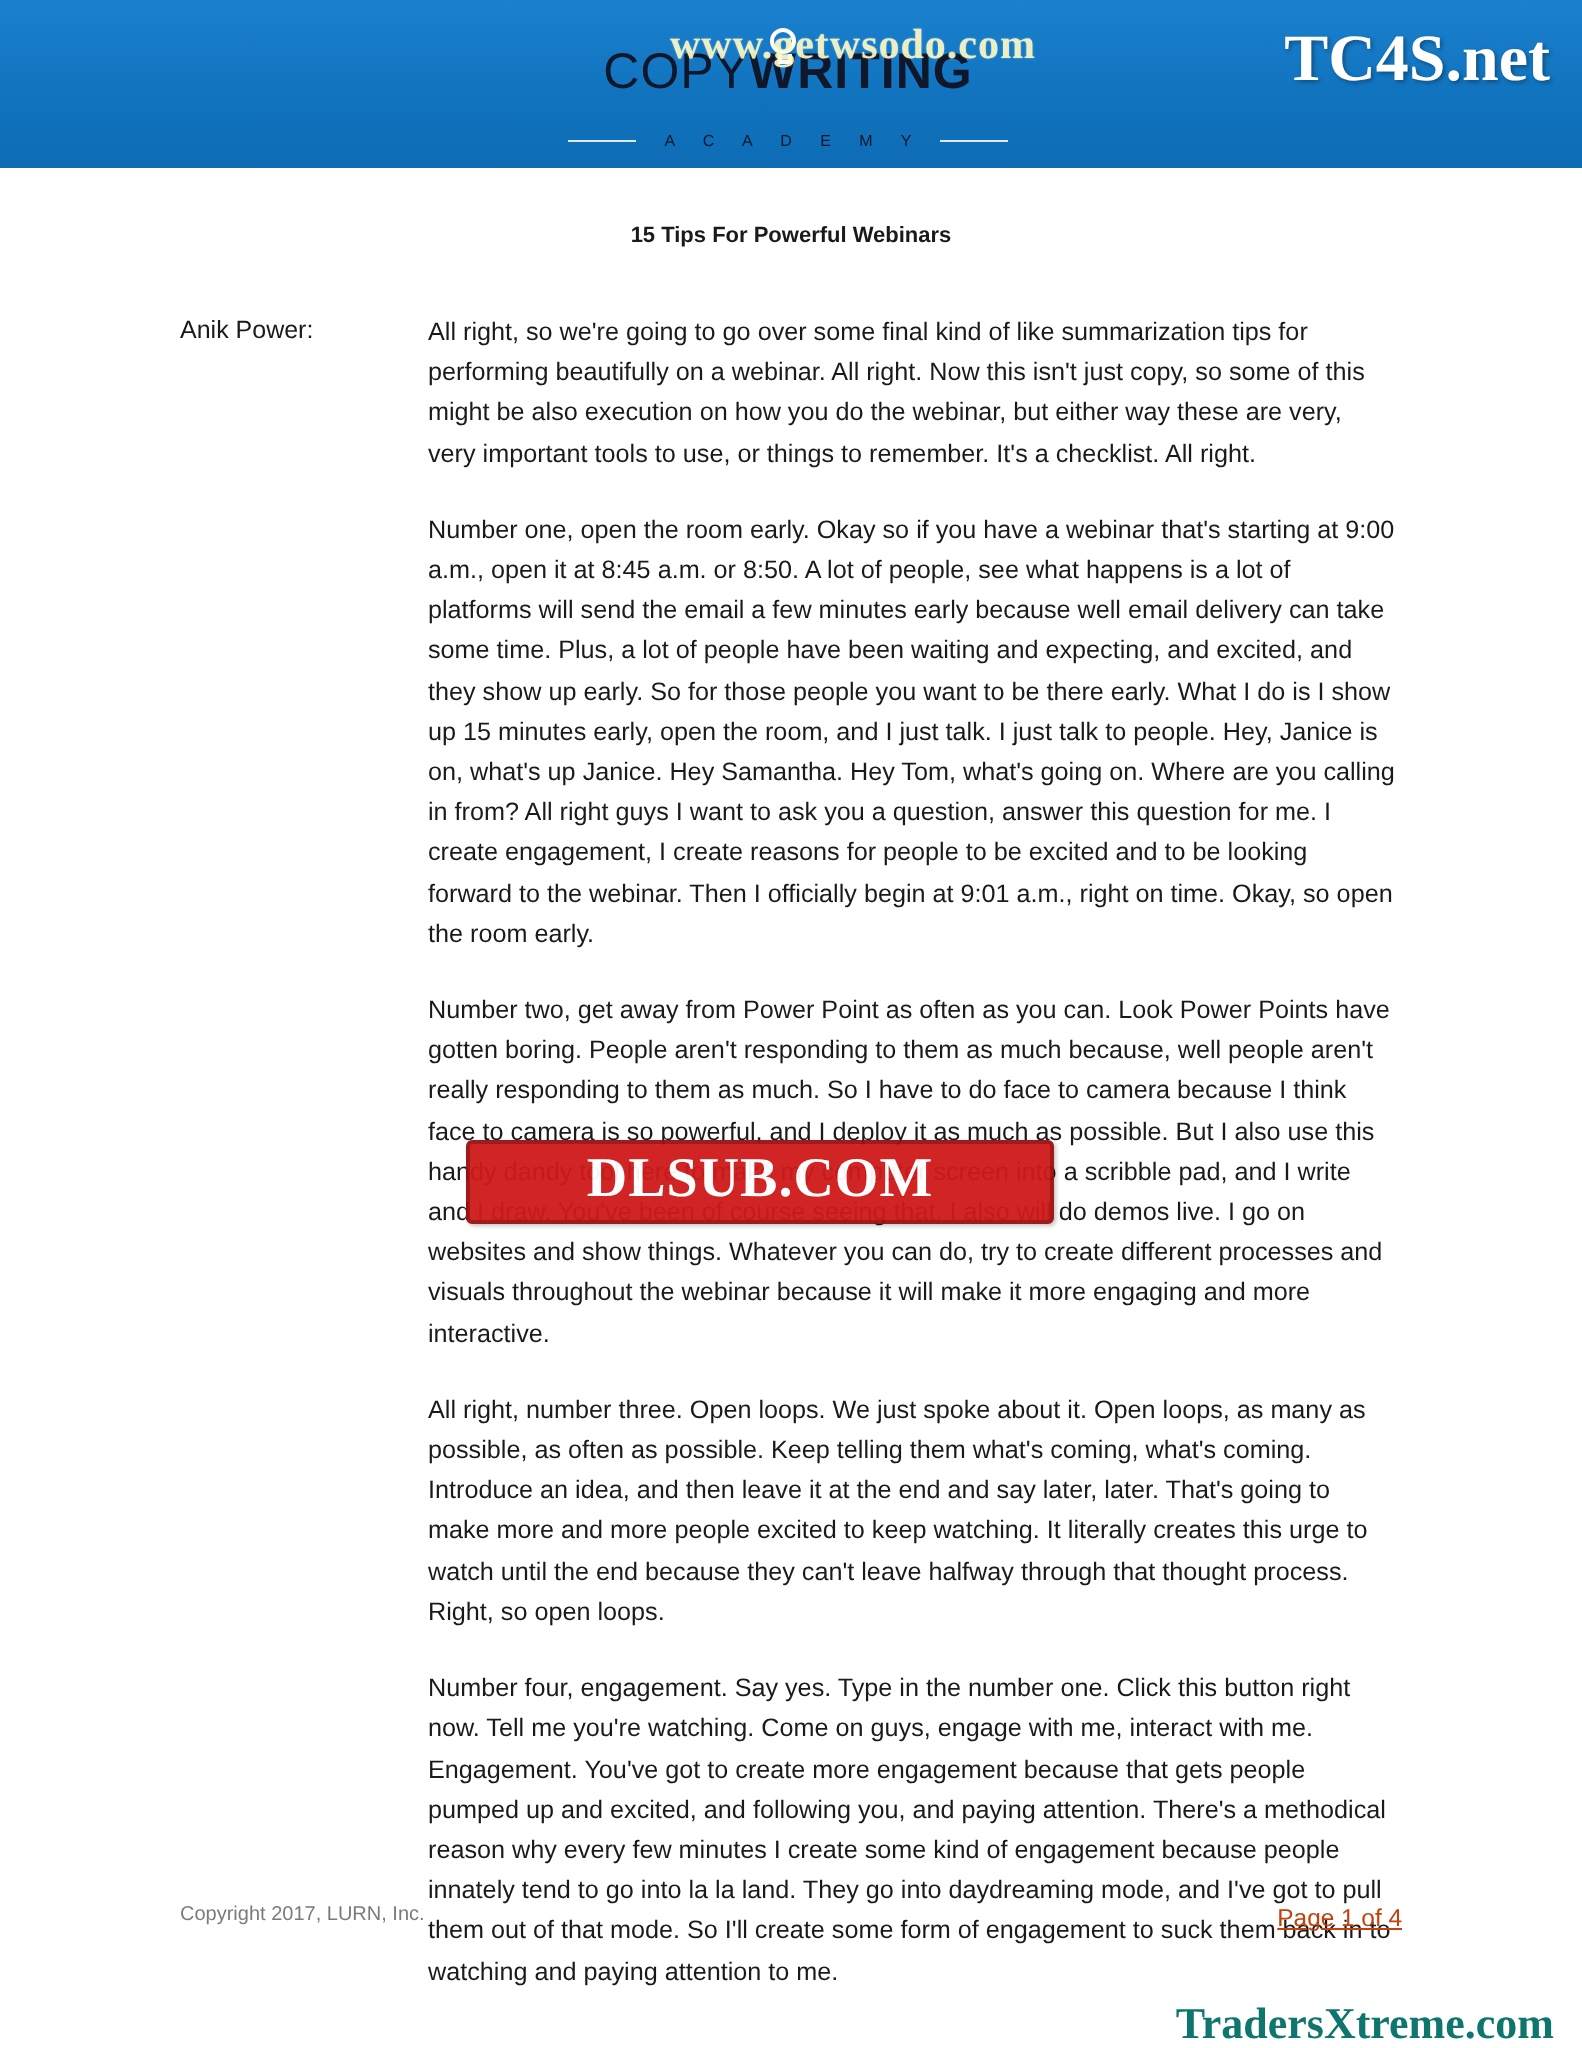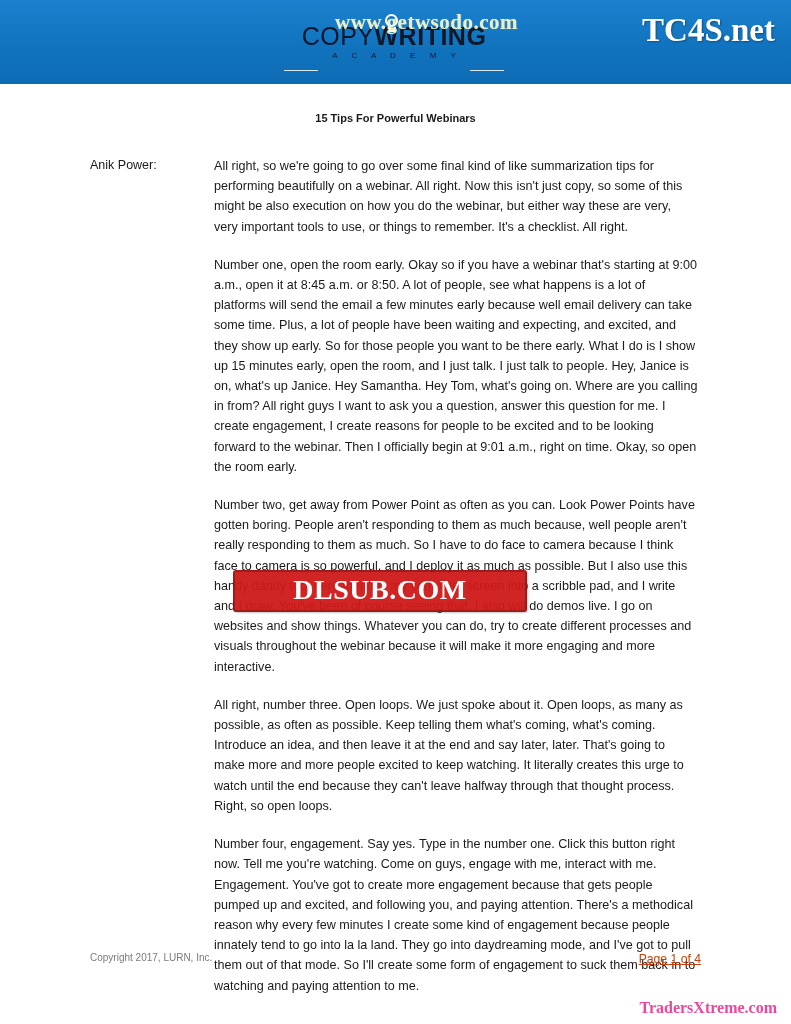--- a/index.html
+++ b/index.html
@@ -46,21 +46,21 @@
     line-height: 28px;
     font-weight: 400;
     white-space: nowrap;
   }
   .logo-main .bold {
     font-weight: bold;
   }
   .logo-sub {
     font-size: 8px;
     letter-spacing: 6px;
-    margin-top: 1px;
+    margin-top: 16px;
     padding-left: 6px;
   }
   .logo-rule-left, .logo-rule-right {
     position: absolute;
     top: 48px;
     height: 1px;
     background: #ffffff;
     opacity: 0.85;
   }
   .logo-rule-left { left: 6px; width: 34px; }
@@ -197,23 +197,23 @@
     font-size: 12.2px;
     color: #c2410c;
     text-decoration: underline;
   }
 
   .wm-traders {
     position: absolute;
     right: 14px;
     top: 915px;
     font-family: "Liberation Serif", serif;
-    font-size: 16px;
-    font-weight: bold;
-    color: #ec4899;
+    font-size: 22px;
+    font-weight: bold;
+    color: #0f766e;
     text-shadow: 0 1px 0 rgba(255,255,255,0.6);
     white-space: nowrap;
   }
 </style>
 </head>
 <body>
 
 <div class="header-banner">
   <div class="sheen"></div>
 

